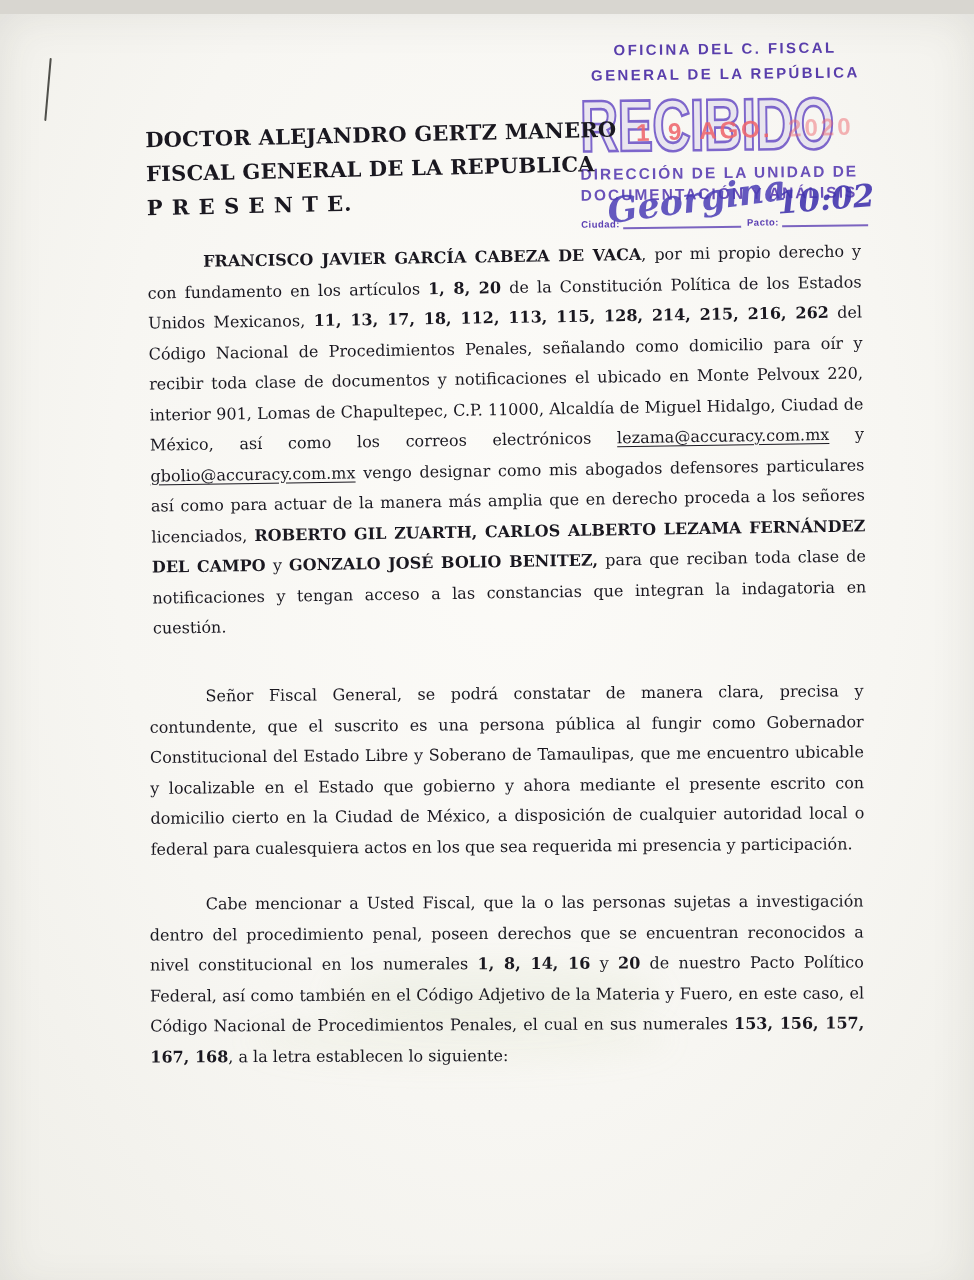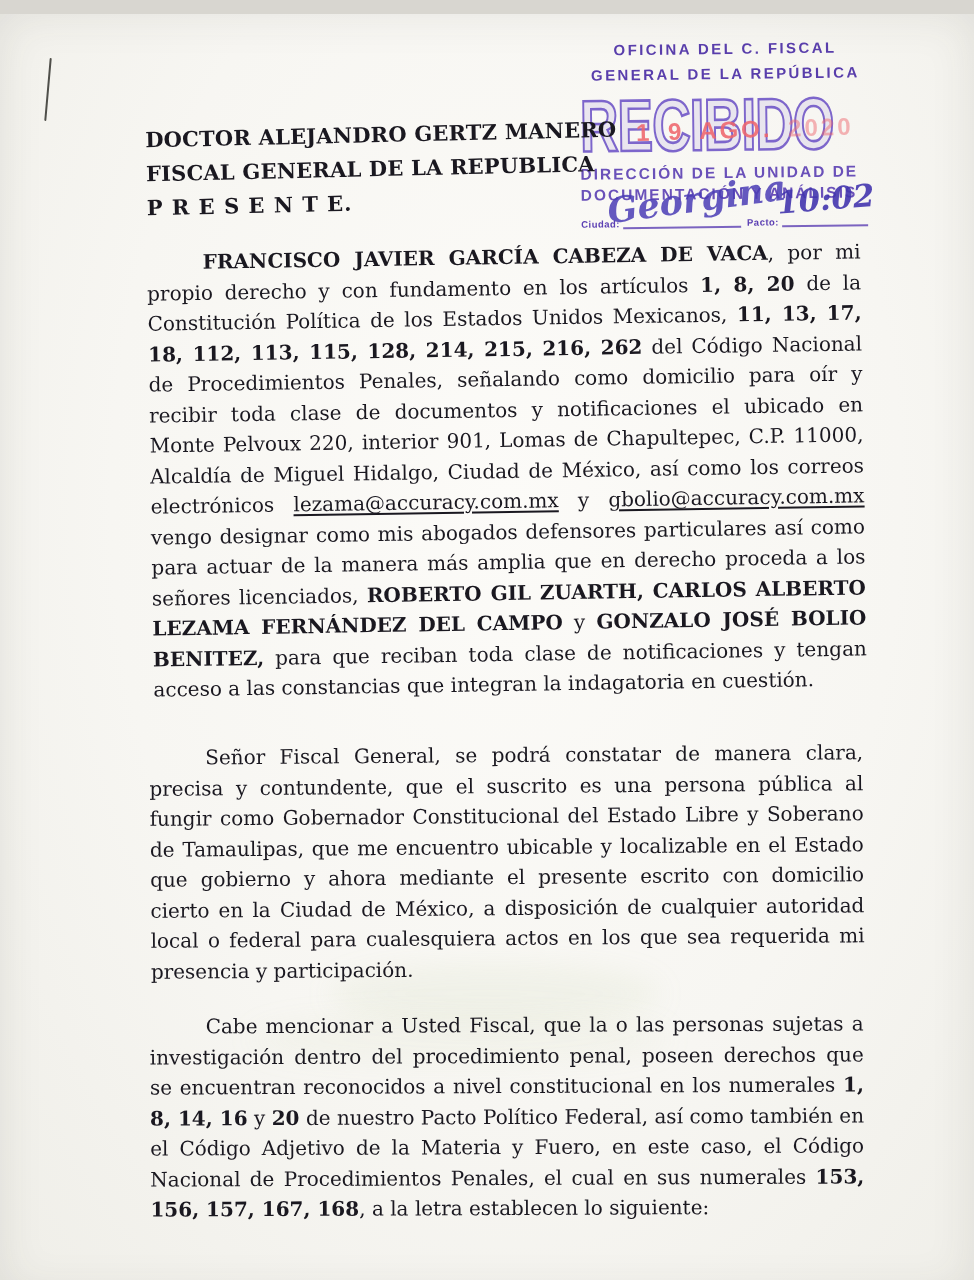--- a/index.html
+++ b/index.html
@@ -28,21 +28,21 @@
   .date-stamp .fade{opacity:.55;}
   .stamp-unit{margin-top:16px;color:#5b3fb3;font-weight:bold;font-size:15.5px;letter-spacing:2px;line-height:21px;opacity:.9;}
   .stamp-fields{display:flex;align-items:flex-end;margin-top:10px;color:#5b3fb3;font-size:9.5px;font-weight:bold;letter-spacing:.5px;}
   .f-line{border-bottom:2px solid rgba(91,63,179,.8);height:12px;}
   .f-line.name{width:118px;margin:0 6px 0 3px;}
   .f-line.time{width:86px;margin:0 0 0 3px;}
   .hand-name{position:absolute;left:26px;top:142px;font-family:"DejaVu Serif",serif;font-style:italic;font-weight:bold;font-size:35px;color:rgba(74,60,181,.85);transform:rotate(-7deg);white-space:nowrap;}
   .hand-time{position:absolute;left:196px;top:146px;font-family:"DejaVu Serif",serif;font-style:italic;font-weight:bold;font-size:31px;color:rgba(67,53,174,.9);transform:rotate(-4deg);white-space:nowrap;}
 
   
-  .doc-body{position:absolute;left:150px;top:228px;width:714px;font-size:20px;line-height:30.5px;text-align:justify;}
+  .doc-body{position:absolute;left:150px;top:228px;width:714px;font-size:16px;line-height:30.5px;text-align:justify;}
   .para{margin:0;text-indent:56px;}
   .para + .para{margin-top:32px;}
   .para:nth-child(1){transform:rotate(-0.9deg);}
   .para:nth-child(2){transform:rotate(-0.45deg);margin-top:40px;}
   .para:nth-child(3){transform:rotate(-0.25deg);margin-top:26px;}
   .b{font-weight:bold;}
   .u{text-decoration:underline;text-underline-offset:3px;}
 </style>
 </head>
 <body>

